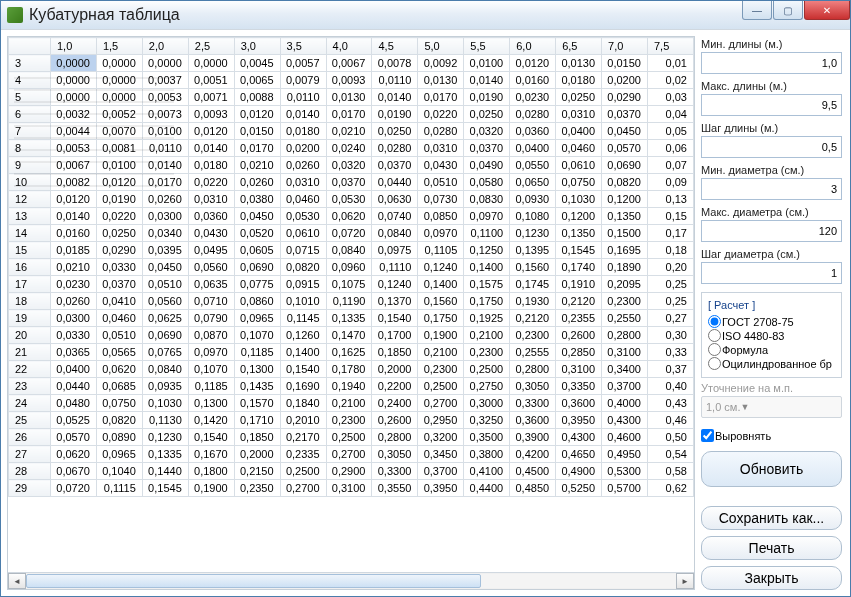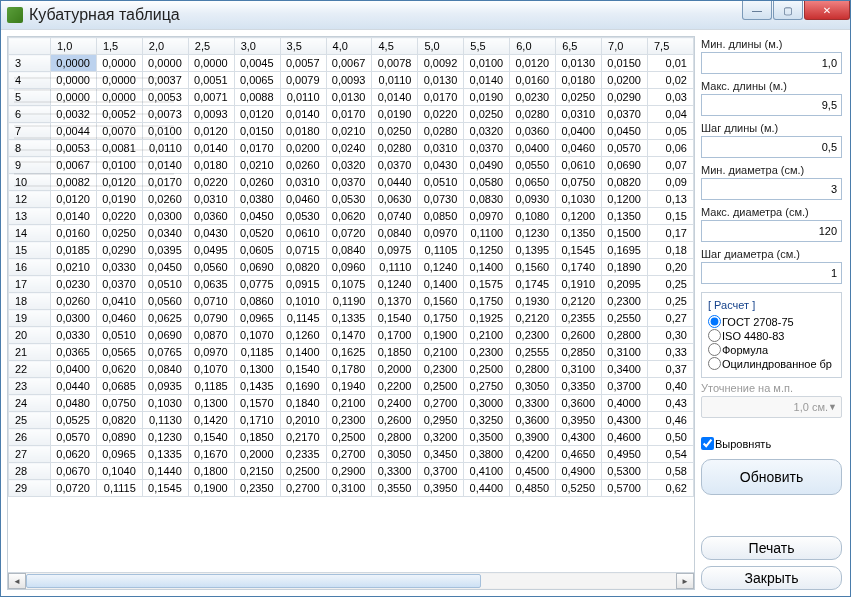--- a/index.html
+++ b/index.html
@@ -26,21 +26,21 @@
   .strack{flex:1;height:14px;background:#f4f4f4;position:relative}
   .sthumb{position:absolute;left:0;top:0;width:70%;height:100%;background:linear-gradient(#eef4fb,#cde1f4);border:1px solid #a5c0db;border-radius:2px;box-sizing:border-box}
   .side{width:155px;padding:6px 8px 6px 6px;display:flex;flex-direction:column;gap:2px;box-sizing:border-box}
   .lbl{font-size:11px;color:#222;margin-top:2px}
   .inp{height:20px;border:1px solid #abc0d6;background:#fff;text-align:right;padding:0 4px;font-size:11px;margin-bottom:2px}
   .fieldset{border:1px solid #c8d2dc;border-radius:0;padding:6px 6px 6px 6px;margin-top:4px}
   .legend{color:#15428b;font-size:11px;margin-bottom:4px}
   .radio,.check{display:flex;align-items:center;gap:1px;font-size:11px;margin:1px 0;white-space:nowrap;overflow:hidden}
   .radio input,.check input{margin:0}
   .disabled{color:#9a9a9a}
-  .combo{height:20px;border:1px solid #cfd6dd;background:#f8f8f8;color:#9a9a9a;display:flex;align-items:center;justify-content:flex-end;padding:0 4px;font-size:11px;border-radius:2px;margin-bottom:16px}
+  .combo{height:20px;border:1px solid #cfd6dd;background:#f8f8f8;color:#9a9a9a;display:flex;align-items:center;justify-content:flex-start;padding:0 4px;font-size:11px;border-radius:2px;margin-bottom:8px}
   .combo .arrow{font-size:9px;color:#888}
   .btn{height:24px;border:1px solid #aebfd0;background:linear-gradient(#fefefe,#e8eef5);border-radius:10px;font-size:14px;margin-top:4px;cursor:default}
   .btn.primary{height:36px;margin-top:6px;background:linear-gradient(#f3f8fd,#dce9f6)}
   .spacer{flex:1}
   .wm{position:absolute;left:6px;top:40px;width:160px;height:110px;pointer-events:none;opacity:0.07;background:repeating-linear-gradient(0deg,#000 0 2px,transparent 2px 12px)}
 </style>
 </head>
 <body>
 
 <div class="window">
@@ -575,17 +575,18 @@
 
       <label class="check">
           <input type="checkbox" checked="" style="">
           <span>Выровнять</span>
         </label>
 
       <button class="btn primary">Обновить</button>
 
       <div class="spacer"></div>
 
+      <button class="btn">Сохранить как...</button>
       <button class="btn">Печать</button>
       <button class="btn">Закрыть</button>
     </div>
   </div>
 </div>
 
 </body></html>

